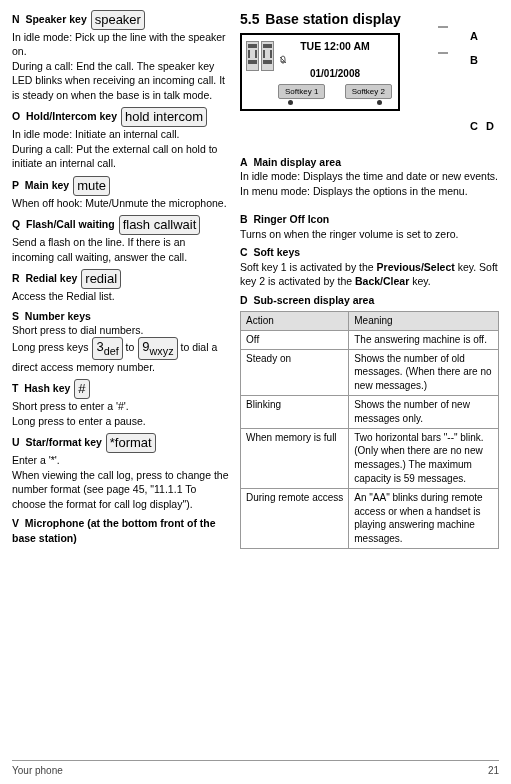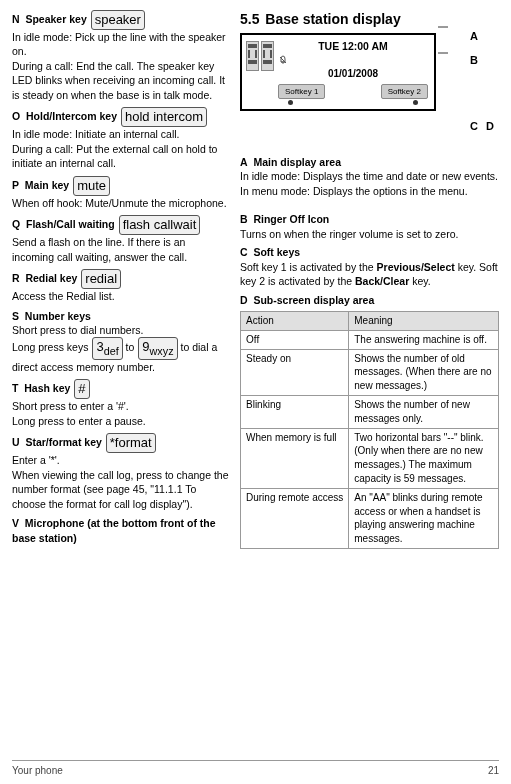--- a/index.html
+++ b/index.html
@@ -179,21 +179,21 @@
     </div>
 
     <div class="right-col">
 
       <div style="margin-bottom:4px;">
         <span class="section-title">5.5</span>&nbsp;
         <span class="section-title">Base station display</span>
       </div>
 
       <div style="position:relative; margin-bottom: 44px; width: 210px;">
-        <div style="border: 2px solid #000; padding: 4px 6px 4px 4px; width: 196px; position:relative;">
+        <div style="border: 2px solid #000; padding: 4px 6px 4px 4px; width: 160px; position:relative;">
           <div style="display:flex; flex-direction:row; align-items:flex-start; gap:4px;">
 
             <div style="display:flex; flex-direction:row; gap:2px; margin-top:2px;">
               <div style="width:13px; height:30px; border:1px solid #888; background:#d8d8d8;">
                 <div style="height:4px; background:#555; margin:2px 1px 0 1px;"></div>
                 <div style="display:flex; gap:1px; margin:2px 1px;">
                   <div style="width:2px; height:8px; background:#555;"></div>
                   <div style="flex:1;"></div>
                   <div style="width:2px; height:8px; background:#555;"></div>
                 </div>

